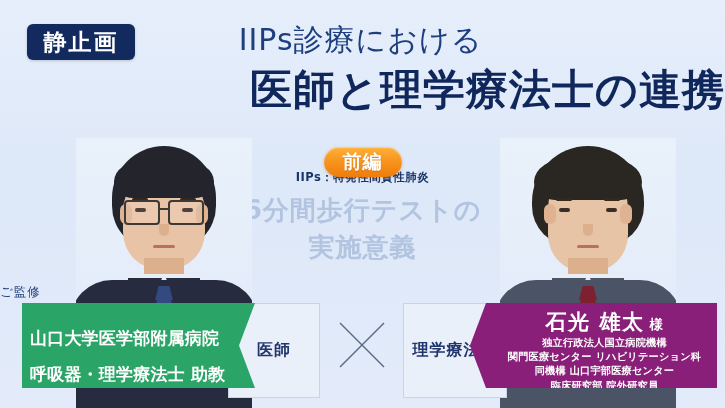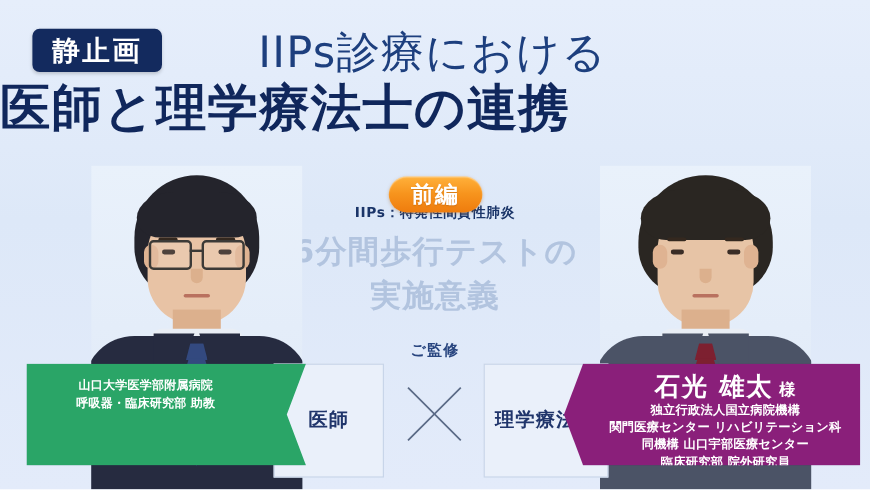--- a/index.html
+++ b/index.html
@@ -38,31 +38,31 @@
     box-shadow: 0 1px 3px rgba(0,0,0,0.18);
   }
 
   
   #title-line1 {
     position: absolute;
     left: 0;
     right: 4px;
     top: 20px;
     text-align: center;
-    font-size: 36px;
+    font-size: 30px;
     color: #1d3f7e;
     letter-spacing: 1px;
     font-weight: 500;
   }
   #title-line2 {
     position: absolute;
     left: 0;
     right: 0;
     top: 62px;
-    text-align: left;
+    text-align: right;
     font-size: 42px;
     font-weight: bold;
     color: #10275c;
     letter-spacing: 1px;
     white-space: nowrap;
   }
   #title-note {
     position: absolute;
     left: 0;
     right: 0;
@@ -295,23 +295,22 @@
     clip-path: polygon(22% 0, 78% 0, 100% 20%, 50% 100%, 0 20%);
   }
   #photo-right .ph-tie-knot { background: #7d2030; }
   #photo-right .ph-tie-body { background: #7d2030; }
 
   
   #supervision-label {
     position: absolute;
     left: 0; right: 0;
     top: 284px;
-    text-align: center;
     font-size: 12.5px;
-    font-weight: bold;
+    font-weight: normal;
     color: #28457f;
     letter-spacing: 1px;
   }
 
   .role-box {
     position: absolute;
     top: 303px;
     height: 95px;
     background: #eaf0fa;
     border: 1px solid #c8d5e9;
@@ -368,26 +367,26 @@
     white-space: nowrap;
   }
   .card-name .honorific {
     font-size: 13.5px;
     font-weight: bold;
     letter-spacing: 0.5px;
     margin-left: 5px;
   }
   .card-affil {
     text-align: center;
-    font-size: 10px;
+    font-size: 17px;
     font-weight: bold;
     line-height: 1.32;
     letter-spacing: 0.2px;
     white-space: nowrap;
-    margin-top: 2px;
+    margin-top: 14px;
   }
   #card-right .card-name { font-size: 21px; }
   #card-right .card-affil { font-size: 10.2px; line-height: 1.3; margin-top: 1px; }
 </style>
 </head>
 <body>
 
 <div id="slide">
 
   <div id="badge">静止画</div>
@@ -462,21 +461,21 @@
     <line x1="3" y1="3" x2="47" y2="47" stroke="#5a6a86" stroke-width="1.4"></line>
     <line x1="47" y1="3" x2="3" y2="47" stroke="#5a6a86" stroke-width="1.4"></line>
   </svg>
 
   <div class="role-box" id="role-pt">
     <span>理学療法士</span>
   </div>
 
   <div class="name-card" id="card-left">
     <div class="card-affil">山口大学医学部附属病院</div>
-    <div class="card-affil">呼吸器・臨床研究部 助教</div>
+    <div class="card-affil">呼吸器・理学療法士 助教</div>
   </div>
 
   <div class="name-card" id="card-right">
     <div class="card-name">
       <span>石光 雄太</span><span class="honorific">様</span>
     </div>
     <div class="card-affil">独立行政法人国立病院機構</div>
     <div class="card-affil">関門医療センター リハビリテーション科</div>
     <div class="card-affil">同機構 山口宇部医療センター</div>
     <div class="card-affil">臨床研究部 院外研究員</div>

